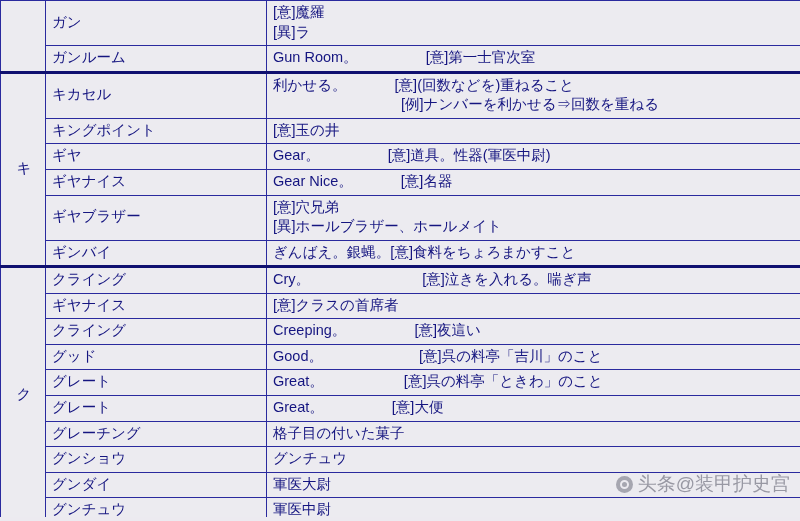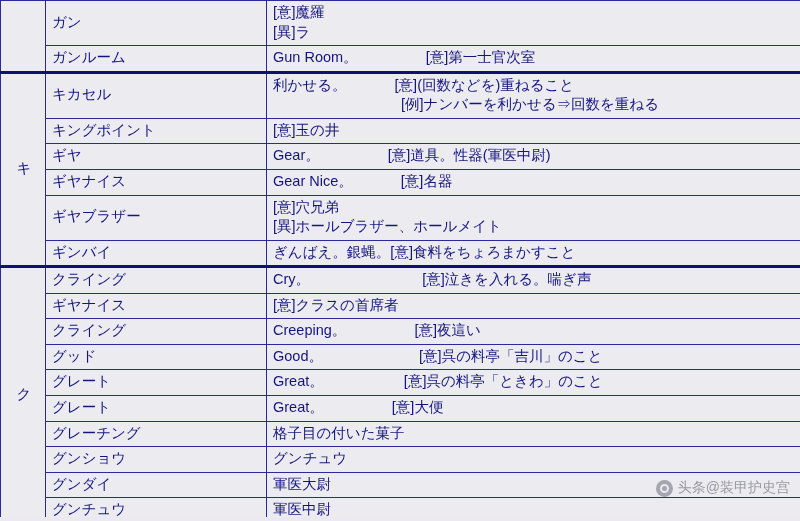--- a/index.html
+++ b/index.html
@@ -66,21 +66,21 @@
   .gap-24 { width: 24px; display:inline-block; }
   .gap-8 { width: 8px; display:inline-block; }
   .watermark {
     position: absolute;
     right: 10px;
     bottom: 24px;
     display: flex;
     align-items: center;
     gap: 5px;
     color: #8a8a96;
-    font-size: 14px;
+    font-size: 19px;
     opacity: 0.85;
   }
   .wm-logo {
     width: 17px;
     height: 17px;
     border-radius: 50%;
     background: #9a9aa6;
     position: relative;
     flex: none;
   }

